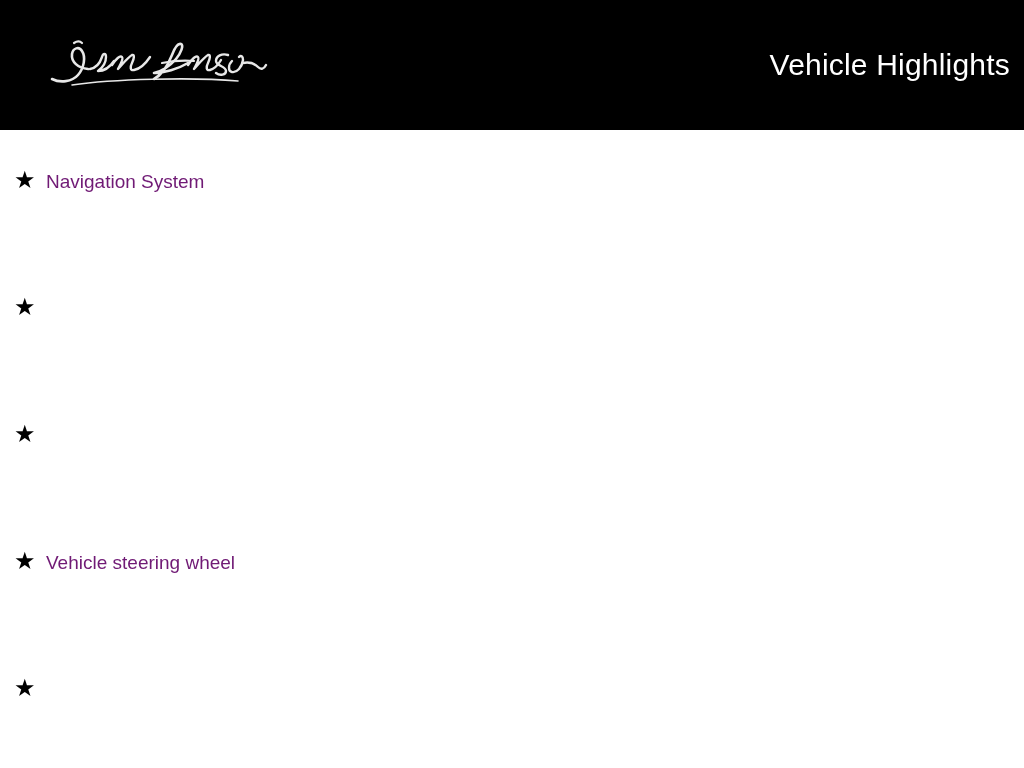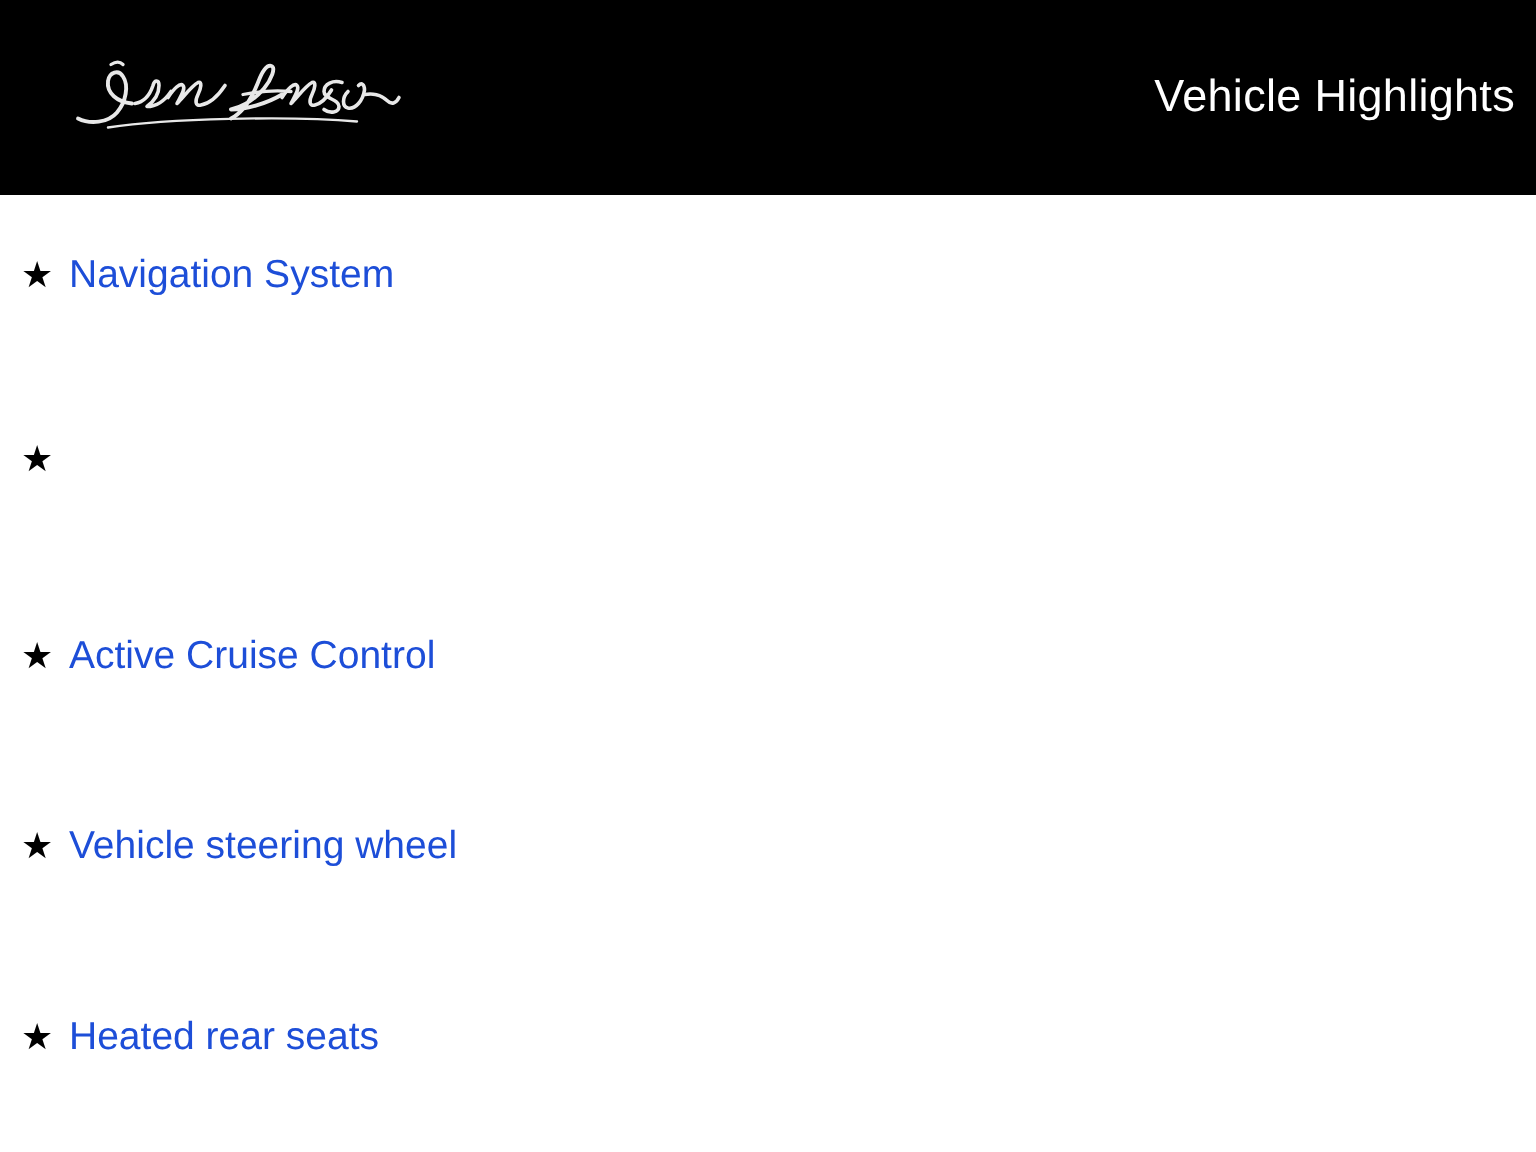--- a/index.html
+++ b/index.html
@@ -75,22 +75,22 @@
     width: 34px;
     flex: 0 0 34px;
     color: #000000;
     font-size: 24px;
     line-height: 1;
     text-align: left;
     padding-left: 2px;
     box-sizing: border-box;
   }
   .bullet-text {
-    color: #1d4ed8;
-    font-size: 26px;
+    color: #701a75;
+    font-size: 19px;
     line-height: 1.1;
     white-space: nowrap;
   }
 </style>
 </head>
 <body>
 
 <div class="page">
 
   <div class="header-bar">
@@ -118,26 +118,24 @@
     <ul class="bullet-list">
       <li class="bullet-item">
         <span class="bullet-mark">★</span>
         <span class="bullet-text">Navigation System</span>
       </li>
       <li class="bullet-item">
         <span class="bullet-mark">★</span>
       </li>
       <li class="bullet-item">
         <span class="bullet-mark">★</span>
-        <span class="bullet-text">Active Cruise Control</span>
       </li>
       <li class="bullet-item">
         <span class="bullet-mark">★</span>
         <span class="bullet-text">Vehicle steering wheel</span>
       </li>
       <li class="bullet-item">
         <span class="bullet-mark">★</span>
-        <span class="bullet-text">Heated rear seats</span>
       </li>
     </ul>
   </div>
 
 </div>
 
 </body></html>

